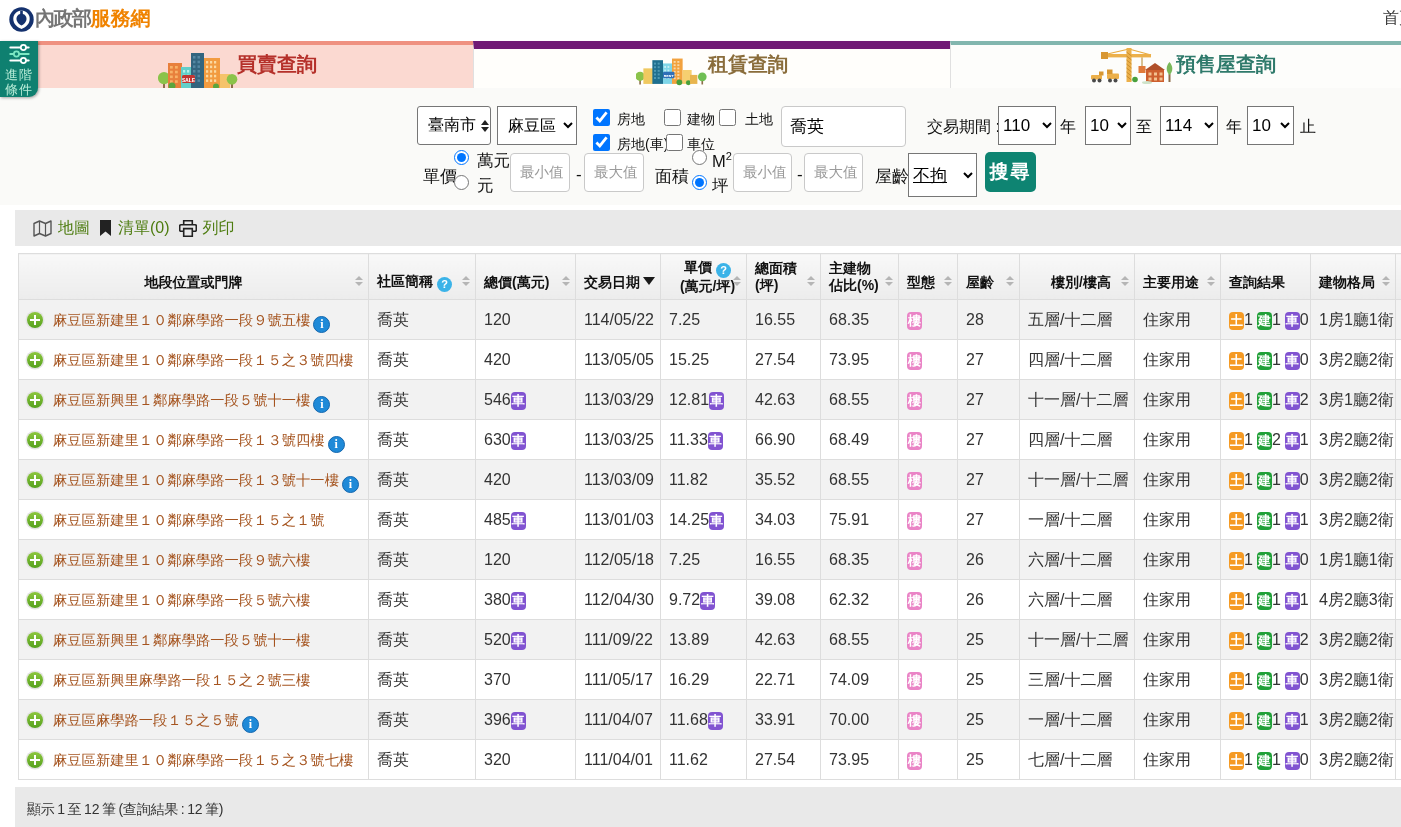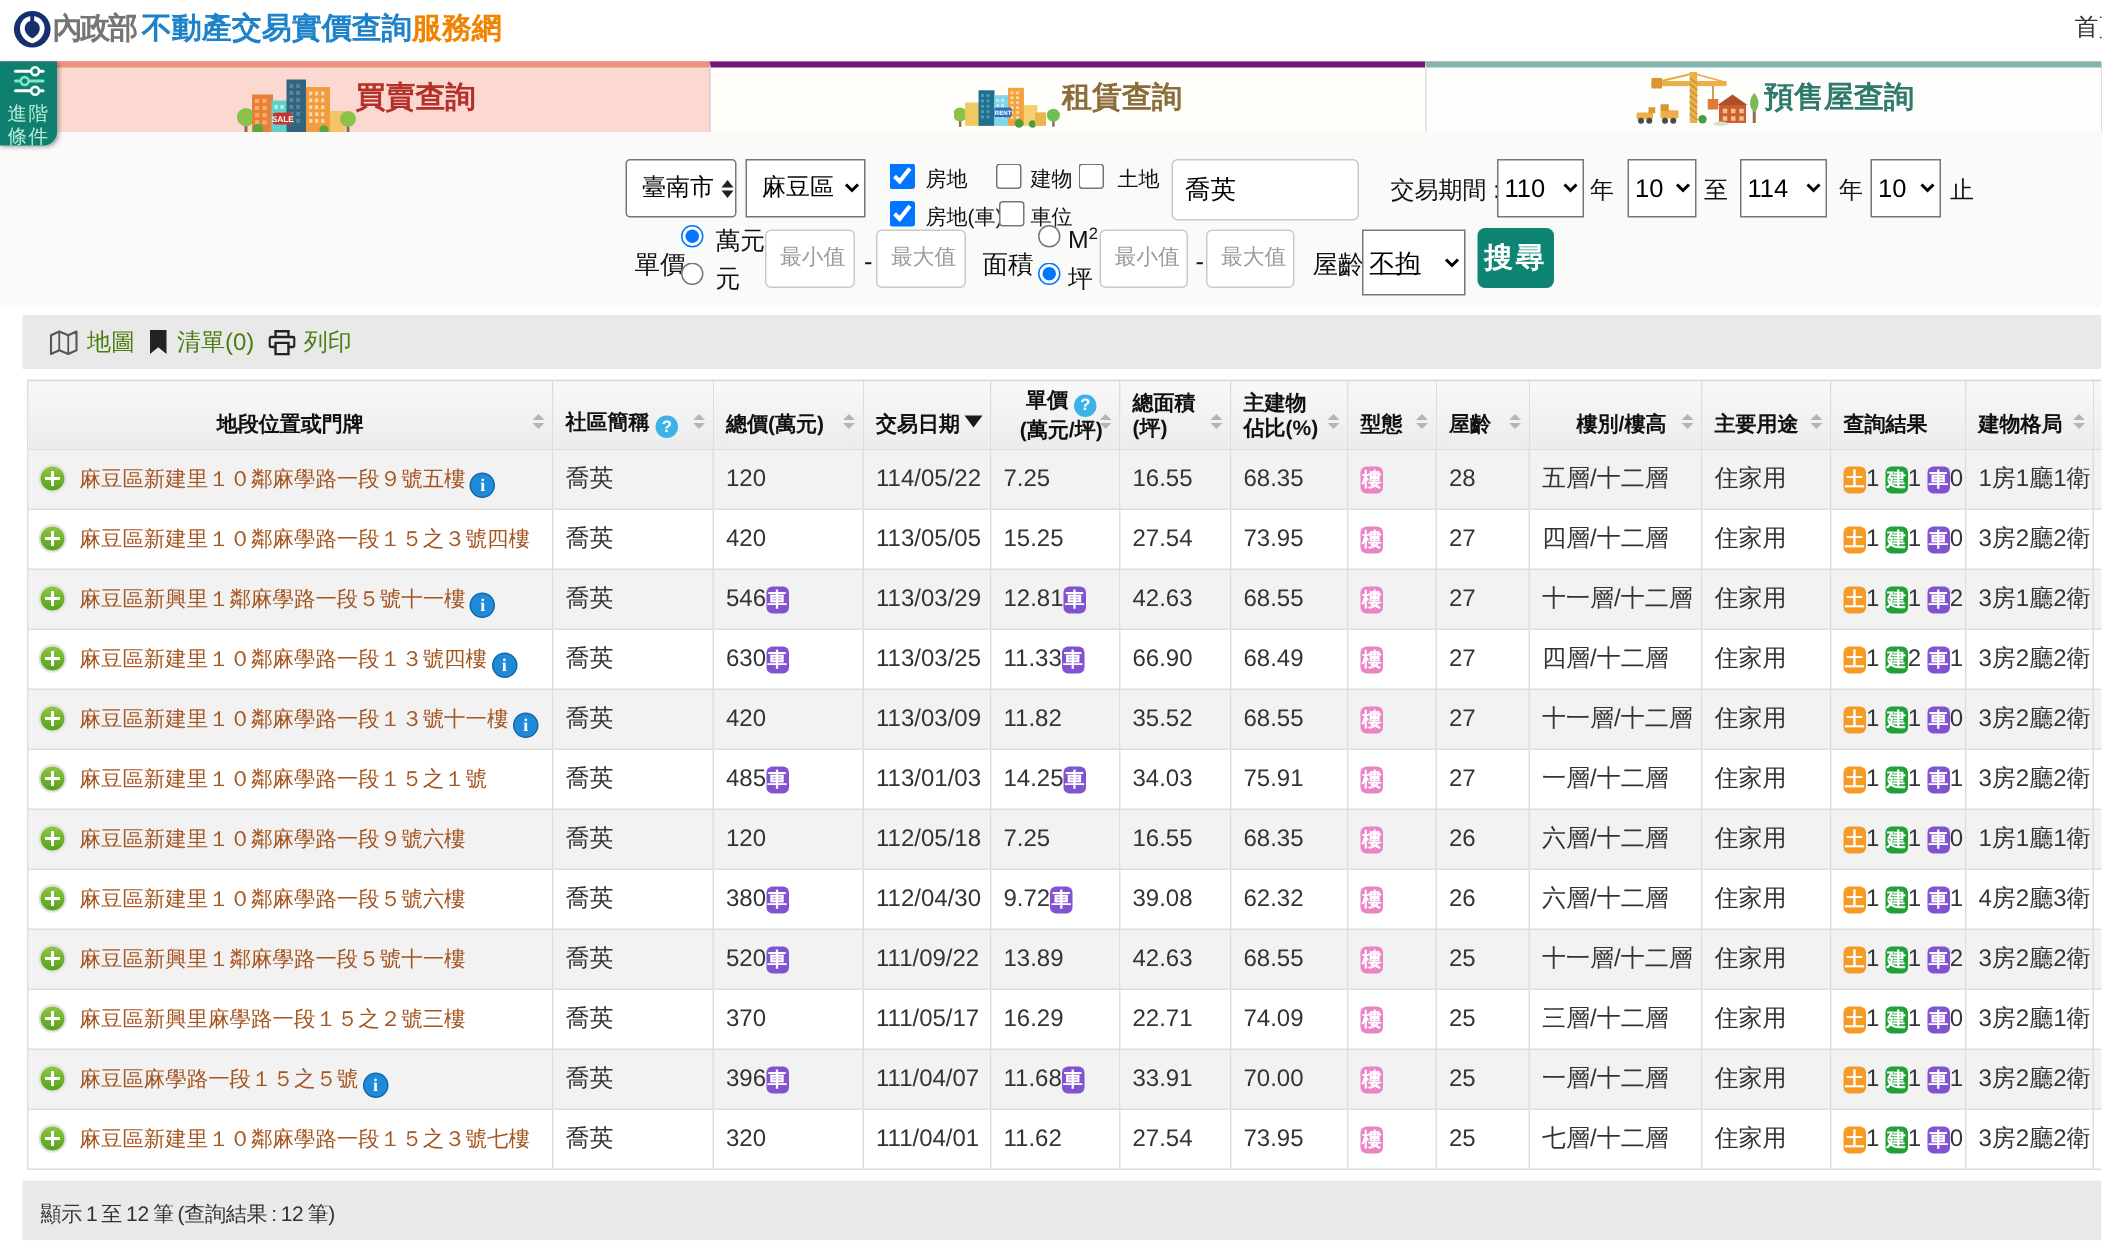--- a/index.html
+++ b/index.html
@@ -7,24 +7,24 @@
 html,body { width:1401px; height:827px; overflow:hidden; }
 body { font-family: "Liberation Sans", sans-serif; background:#fff; color:#333; position:relative; }
 
 .topbar { height:41px; background:#fff; position:relative; }
 .logo { position:absolute; left:9px; top:5px; display:flex; align-items:center; }
 .moi { font-size:20px; color:#757575; font-weight:bold; margin-left:1px; letter-spacing:-1.5px; font-family:"Liberation Serif",serif; }
 .site1 { font-size:20px; font-weight:bold; color:#1e82c8; margin-left:4px;}
 .site2 { font-size:20px; font-weight:bold; color:#f08300; }
 .home { position:absolute; left:1383px; top:8px; font-size:16px; color:#333; white-space:nowrap;}
 
-.tabs { height:47px; display:flex; position:relative; background:#be185d;}
+.tabs { height:47px; display:flex; position:relative; background:#be185d;font-family:Liberation Mono, monospace;}
 .tab { display:flex; align-items:flex-end; position:relative; }
 .tab1 { background:#fbd9d1; border-top:4px solid #ef9180; width:435px; margin-left:38px;}
-.tab2 { background:#fffefb; border-top:4px solid #701a75; width:477px; border-left:1px solid #e0e0e0;}
+.tab2 { background:#fffefb; border-top:8px solid #701a75; width:477px; border-left:1px solid #e0e0e0;}
 .tab3 { background:#fdfdfb; border-top:4px solid #82b6ae; width:451px; border-left:1px solid #e0e0e0;}
 .tabtxt { font-size:20px; font-weight:bold; position:absolute; bottom:10px; white-space:nowrap;}
 .tab1 .tabtxt { color:#b5302a; left:199px; }
 .tab2 .tabtxt { color:#8a6d3b; left:234px; }
 .tab3 .tabtxt { color:#2f7a6b; left:225px; }
 .tabsvg { position:absolute; bottom:0; }
 .tab1 .tabsvg { left:120px; }
 .tab2 .tabsvg { left:162px; }
 .tab3 .tabsvg { left:138px; }
 .tabshadow { position:absolute; left:0; right:0; bottom:-7px; height:7px; background:linear-gradient(rgba(0,0,0,.14),rgba(255,255,255,0)); }
@@ -84,21 +84,20 @@
 
 <div class="topbar">
   <div class="logo">
     <svg width="25" height="25" viewBox="0 0 25 25" style="margin-top:2px;">
       <circle cx="12.5" cy="12.5" r="12.2" fill="#14316e"></circle>
       <path d="M12.5 3.6 C7.9 3.6 4.3 7.3 4.3 11.8 C4.3 17.2 8.4 20.6 12.5 22 C16.6 20.6 20.7 17.2 20.7 11.8 C20.7 7.3 17.1 3.6 12.5 3.6 Z" fill="#fff"></path>
       <path d="M12.5 6.8 C9.7 6.8 7.5 9 7.5 11.8 C7.5 15.2 10.2 17.5 12.5 18.5 C14.8 17.5 17.5 15.2 17.5 11.8 C17.5 9 15.3 6.8 12.5 6.8 Z" fill="#14316e"></path>
       <rect x="11.2" y="3.6" width="2.6" height="4" fill="#14316e"></rect>
     </svg>
     <span class="moi">內政部</span>
-      <span class="site1">不動產交易實價查詢</span>
       <span class="site2">服務網</span>
   </div>
   <div class="home">首頁</div>
 </div>
 
 <div class="tabs">
   <div class="tab tab1">
     <svg class="tabsvg" width="80" height="39" viewBox="0 0 80 39" id="city1">
         <rect x="5" y="31.8" width="2" height="8" fill="#8d6e4a"></rect>
         <circle cx="6" cy="29.08" r="6.08" fill="#8bc34a"></circle>

